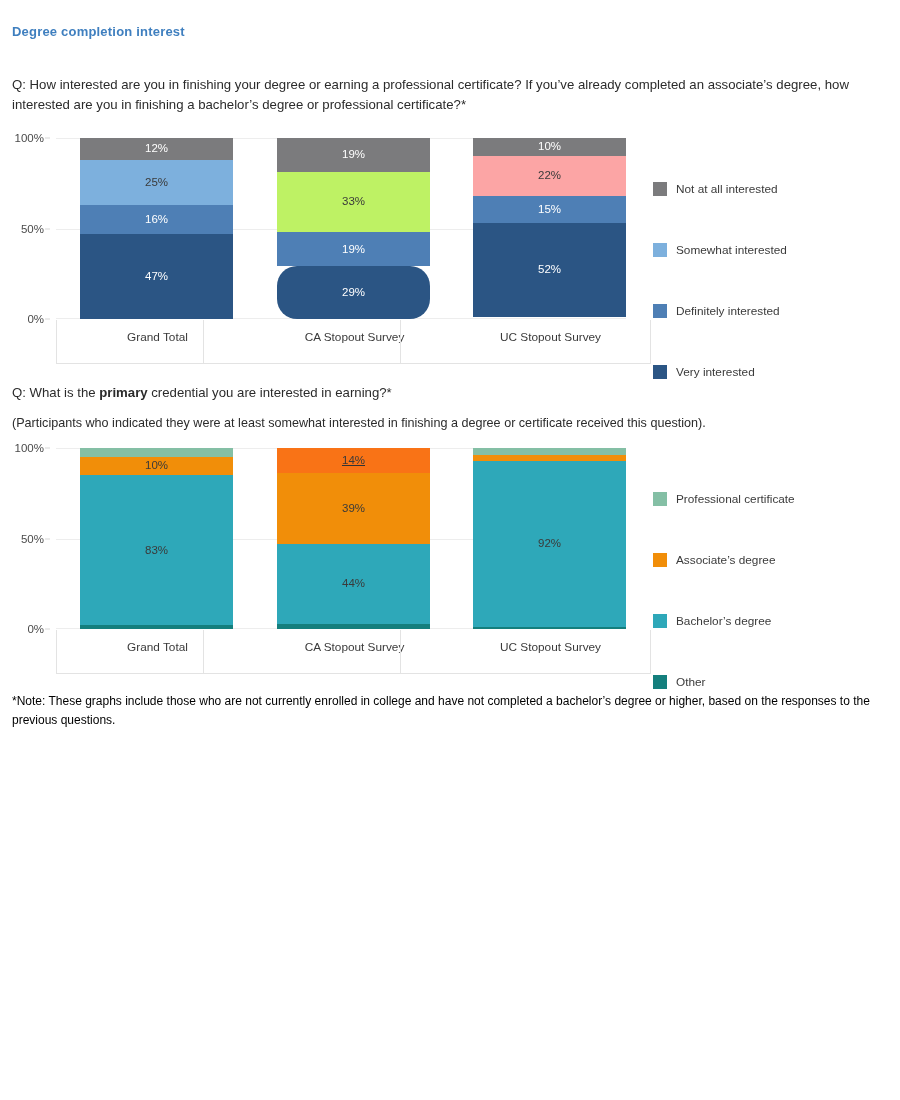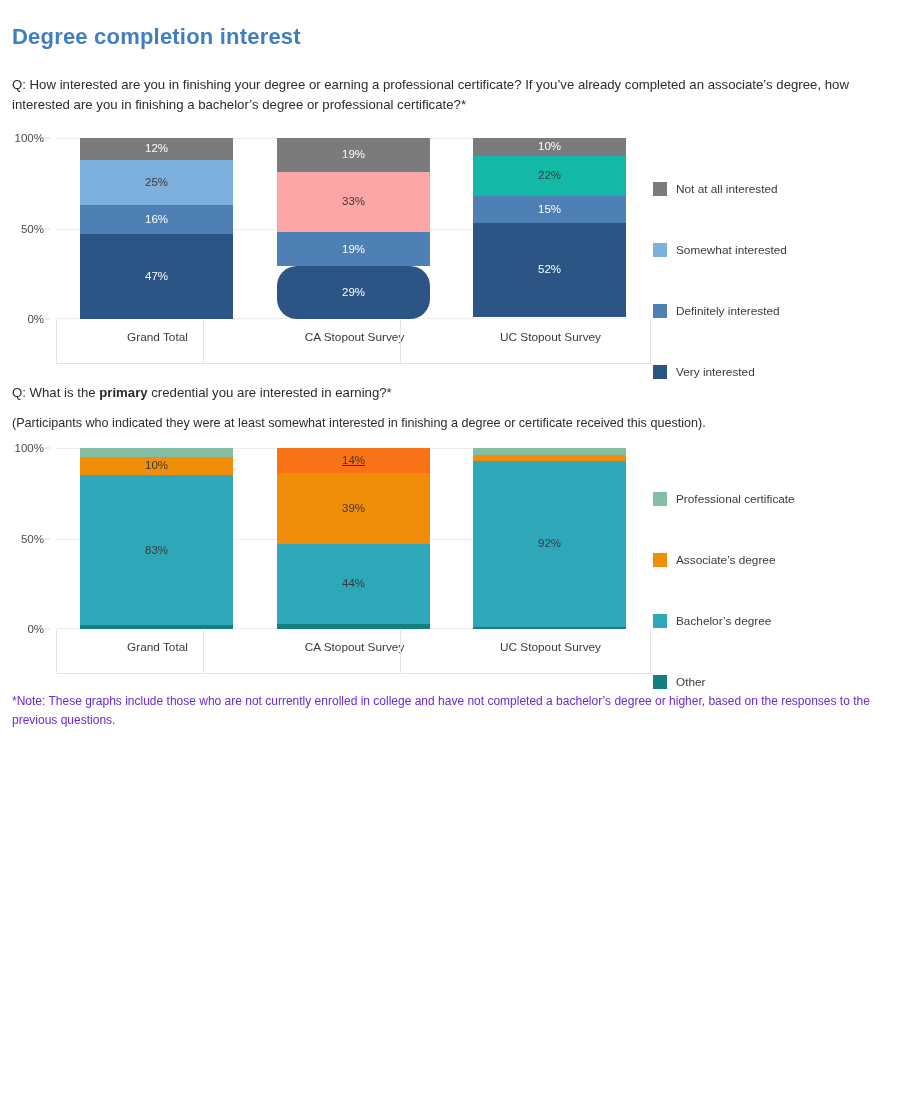--- a/index.html
+++ b/index.html
@@ -18,21 +18,21 @@
     position: relative;
     width: 900px;
     height: 1100px;
   }
 
   
   .page-title {
     position: absolute;
     left: 12px;
     top: 24px;
-    font-size: 22px;
+    font-size: 13px;
     font-weight: bold;
     color: #3f7fbf;
     letter-spacing: 0.2px;
   }
 
   
   .question {
     position: absolute;
     left: 12px;
     width: 876px;
@@ -189,21 +189,21 @@
   }
 
   
   .footnote {
     position: absolute;
     left: 12px;
     top: 692px;
     width: 876px;
     font-size: 12px;
     line-height: 19px;
-    color: #6d28d9;
+    color: #000000;
   }
 </style>
 </head>
 <body>
 
 <div class="page">
 
   <div class="page-title">Degree completion interest</div>
 
   <div class="question" id="q1">
@@ -236,35 +236,35 @@
             <span class="seg-label lbl-light">16%</span>
           </div>
           <div class="seg" style="background: rgb(43, 85, 132); height: 85.07px; flex: 0 0 85.07px;">
             <span class="seg-label lbl-light">47%</span>
           </div>
         </div>
         <div class="bar" style="left: 221px; width: 153px;">
           <div class="seg" style="background: rgb(123, 123, 125); height: 34.39px; flex: 0 0 34.39px;">
             <span class="seg-label lbl-light">19%</span>
           </div>
-          <div class="seg" style="background: #fca5a5; height: 59.73px; flex: 0 0 59.73px;">
+          <div class="seg" style="background: #bef264; height: 59.73px; flex: 0 0 59.73px;">
             <span class="seg-label lbl-dark">33%</span>
           </div>
           <div class="seg" style="background: rgb(78, 127, 181); height: 34.39px; flex: 0 0 34.39px;">
             <span class="seg-label lbl-light">19%</span>
           </div>
           <div class="seg" style="background: rgb(43, 85, 132); height: 52.49px; flex: 0 0 52.49px; border-radius: 20px;">
             <span class="seg-label lbl-light">29%</span>
           </div>
         </div>
         <div class="bar" style="left: 417px; width: 153px;">
           <div class="seg" style="background: rgb(123, 123, 125); height: 18.1px; flex: 0 0 18.1px;">
             <span class="seg-label lbl-light">10%</span>
           </div>
-          <div class="seg" style="background: #14b8a6; height: 39.82px; flex: 0 0 39.82px;">
+          <div class="seg" style="background: #fca5a5; height: 39.82px; flex: 0 0 39.82px;">
             <span class="seg-label lbl-dark">22%</span>
           </div>
           <div class="seg" style="background: rgb(78, 127, 181); height: 27.15px; flex: 0 0 27.15px;">
             <span class="seg-label lbl-light">15%</span>
           </div>
           <div class="seg" style="background: rgb(43, 85, 132); height: 94.12px; flex: 0 0 94.12px;">
             <span class="seg-label lbl-light">52%</span>
           </div>
         </div>
       </div>

